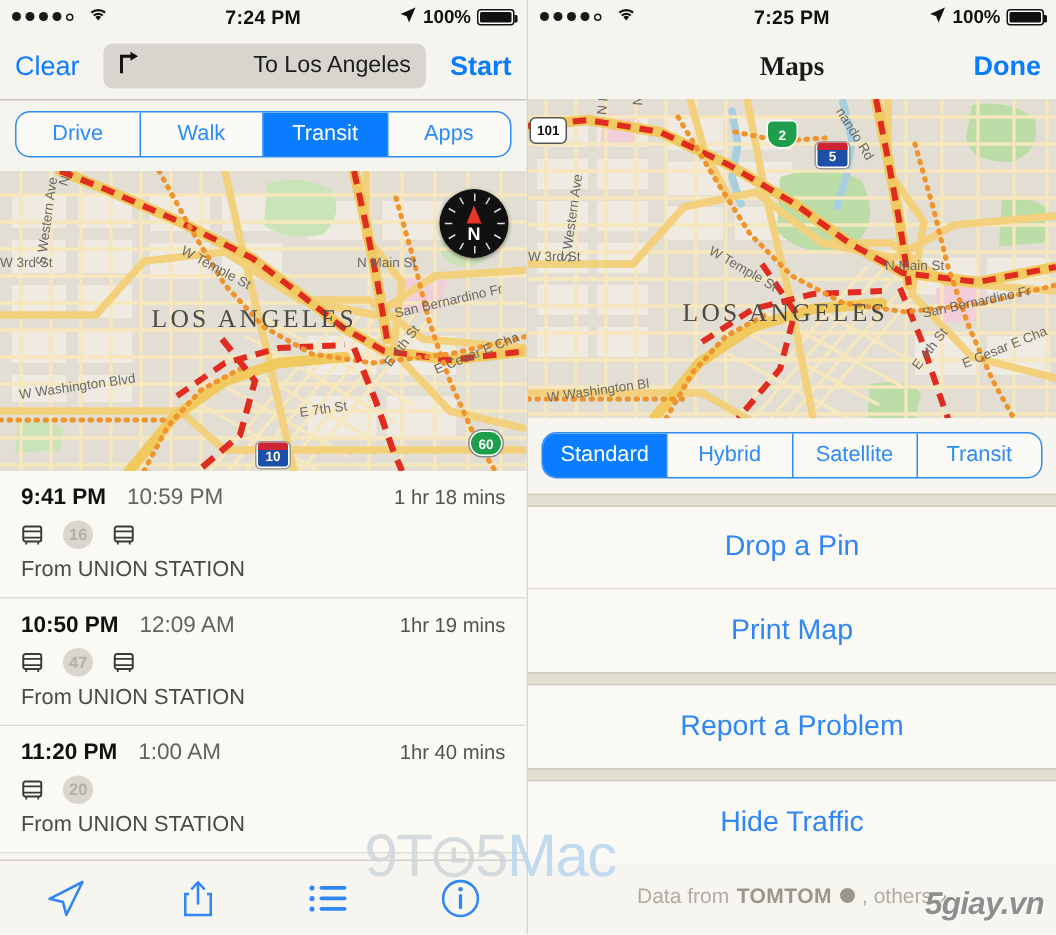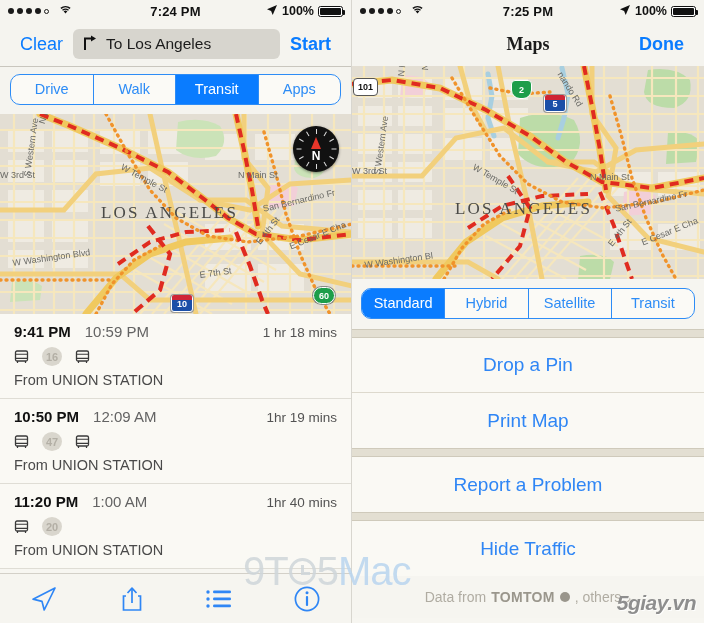--- a/index.html
+++ b/index.html
@@ -34,32 +34,33 @@
   }
   .batt::after {
     content: ""; position: absolute; right: -3px; top: 3px;
     width: 2px; height: 5px; background: #111; border-radius: 0 1px 1px 0;
   }
   .batt i { display: block; height: 100%; width: 100%; background: #111; border-radius: 1px; }
 
   
   .navbar {
     height: 44px; background: #f5f4ef;
-    display: flex; align-items: center; padding: 0 20px;
+    display: flex; align-items: center; padding: 0 10px;
     position: relative; z-index: 35;
   }
   .nav-btn { color: #0a7cff; font-size: 18px; cursor: pointer; white-space: nowrap; }
   .nav-btn.bold { font-weight: bold; }
   .nav-title { position: absolute; left: 0; right: 0; text-align: center; font-size: 18px; font-weight: bold; color: #1b1b1b; pointer-events: none; font-family: Liberation Serif, serif; }
   .nav-right { margin-left: auto; position: relative; z-index: 2; }
 
   .searchfield {
-    flex: 1; margin: 0 10px; height: 30px; border-radius: 6px;
+    flex: 1; margin: 0 16px; height: 30px; border-radius: 6px;
     background: #d7d5ce; display: flex; align-items: center; padding: 0 10px; gap: 9px;
     cursor: text;
+    justify-content: space-between;
   }
   .searchfield .txt { font-size: 15.5px; color: #1c1c1c; }
 
   .navbar-hairline { height: 1px; background: #c9c6be; position: relative; z-index: 35; }
 
   
   .segwrap { background: #f5f4ef; padding: 7px 10px 9px; position: relative; z-index: 30; }
   .segwrap.right-seg { padding: 9px 9px 10px; background: #f6f5f0; }
   .seg {
     display: flex; border: 1px solid #2d8cf6; border-radius: 10px; overflow: hidden;

